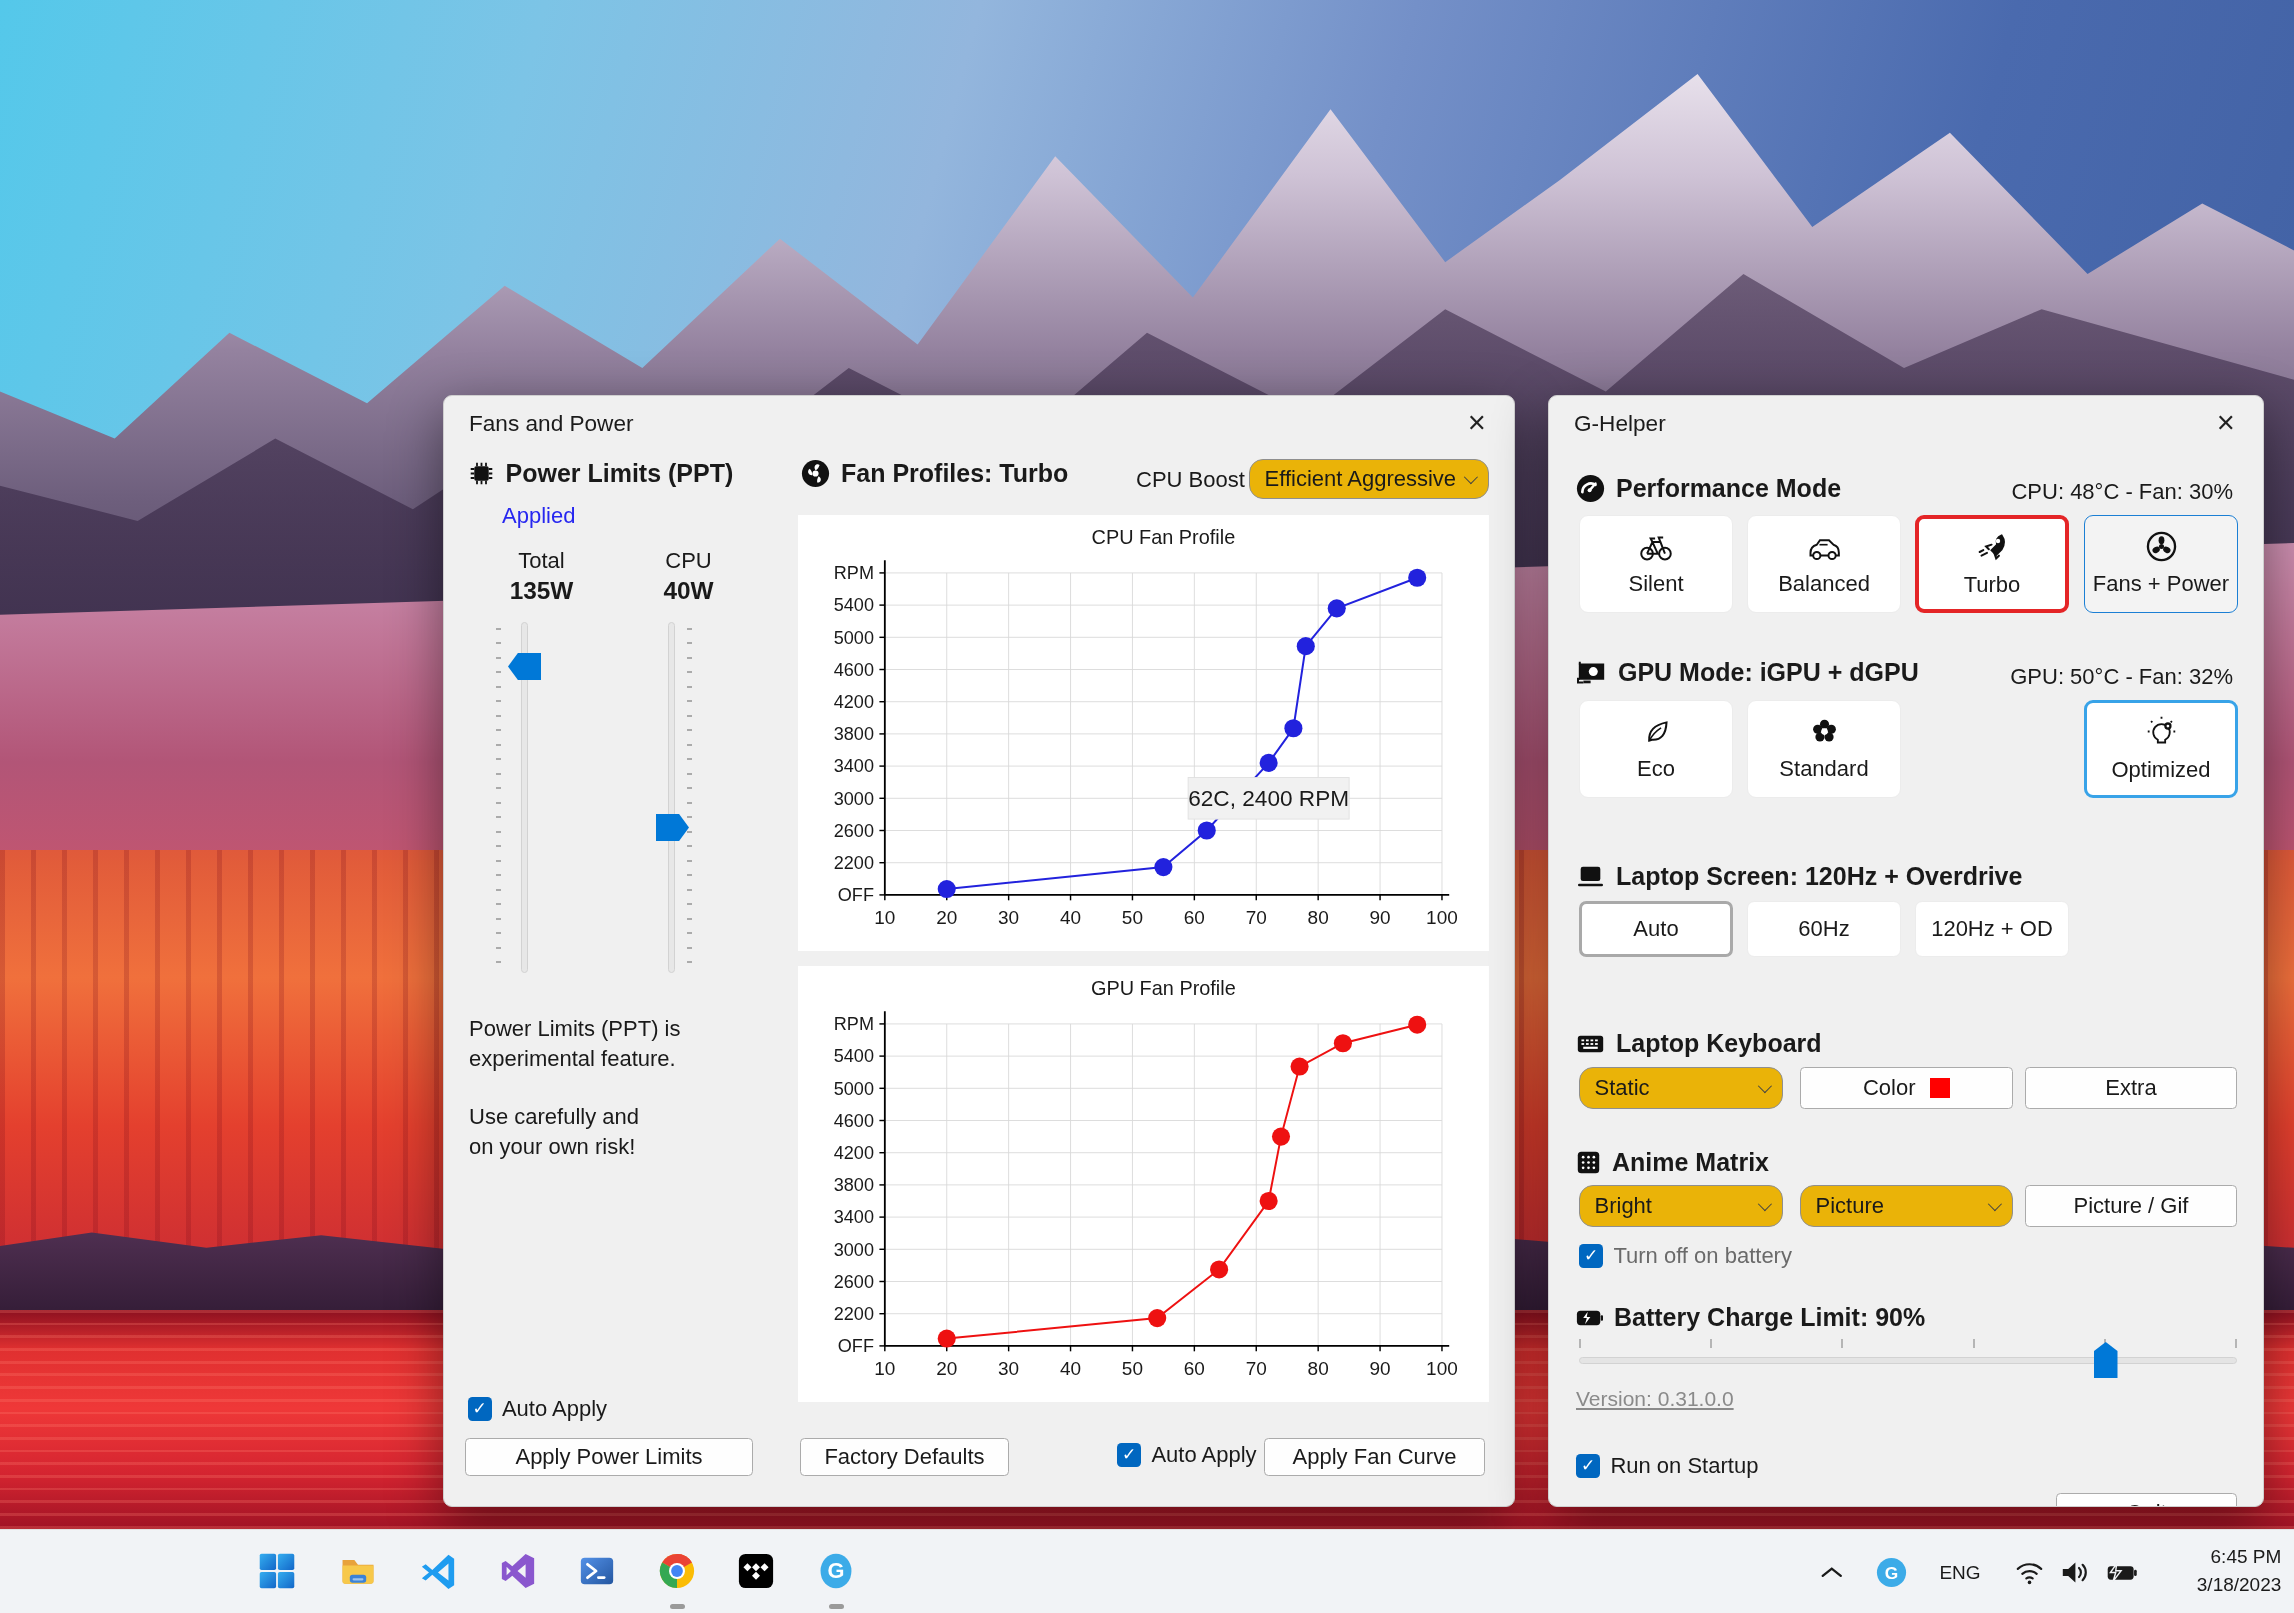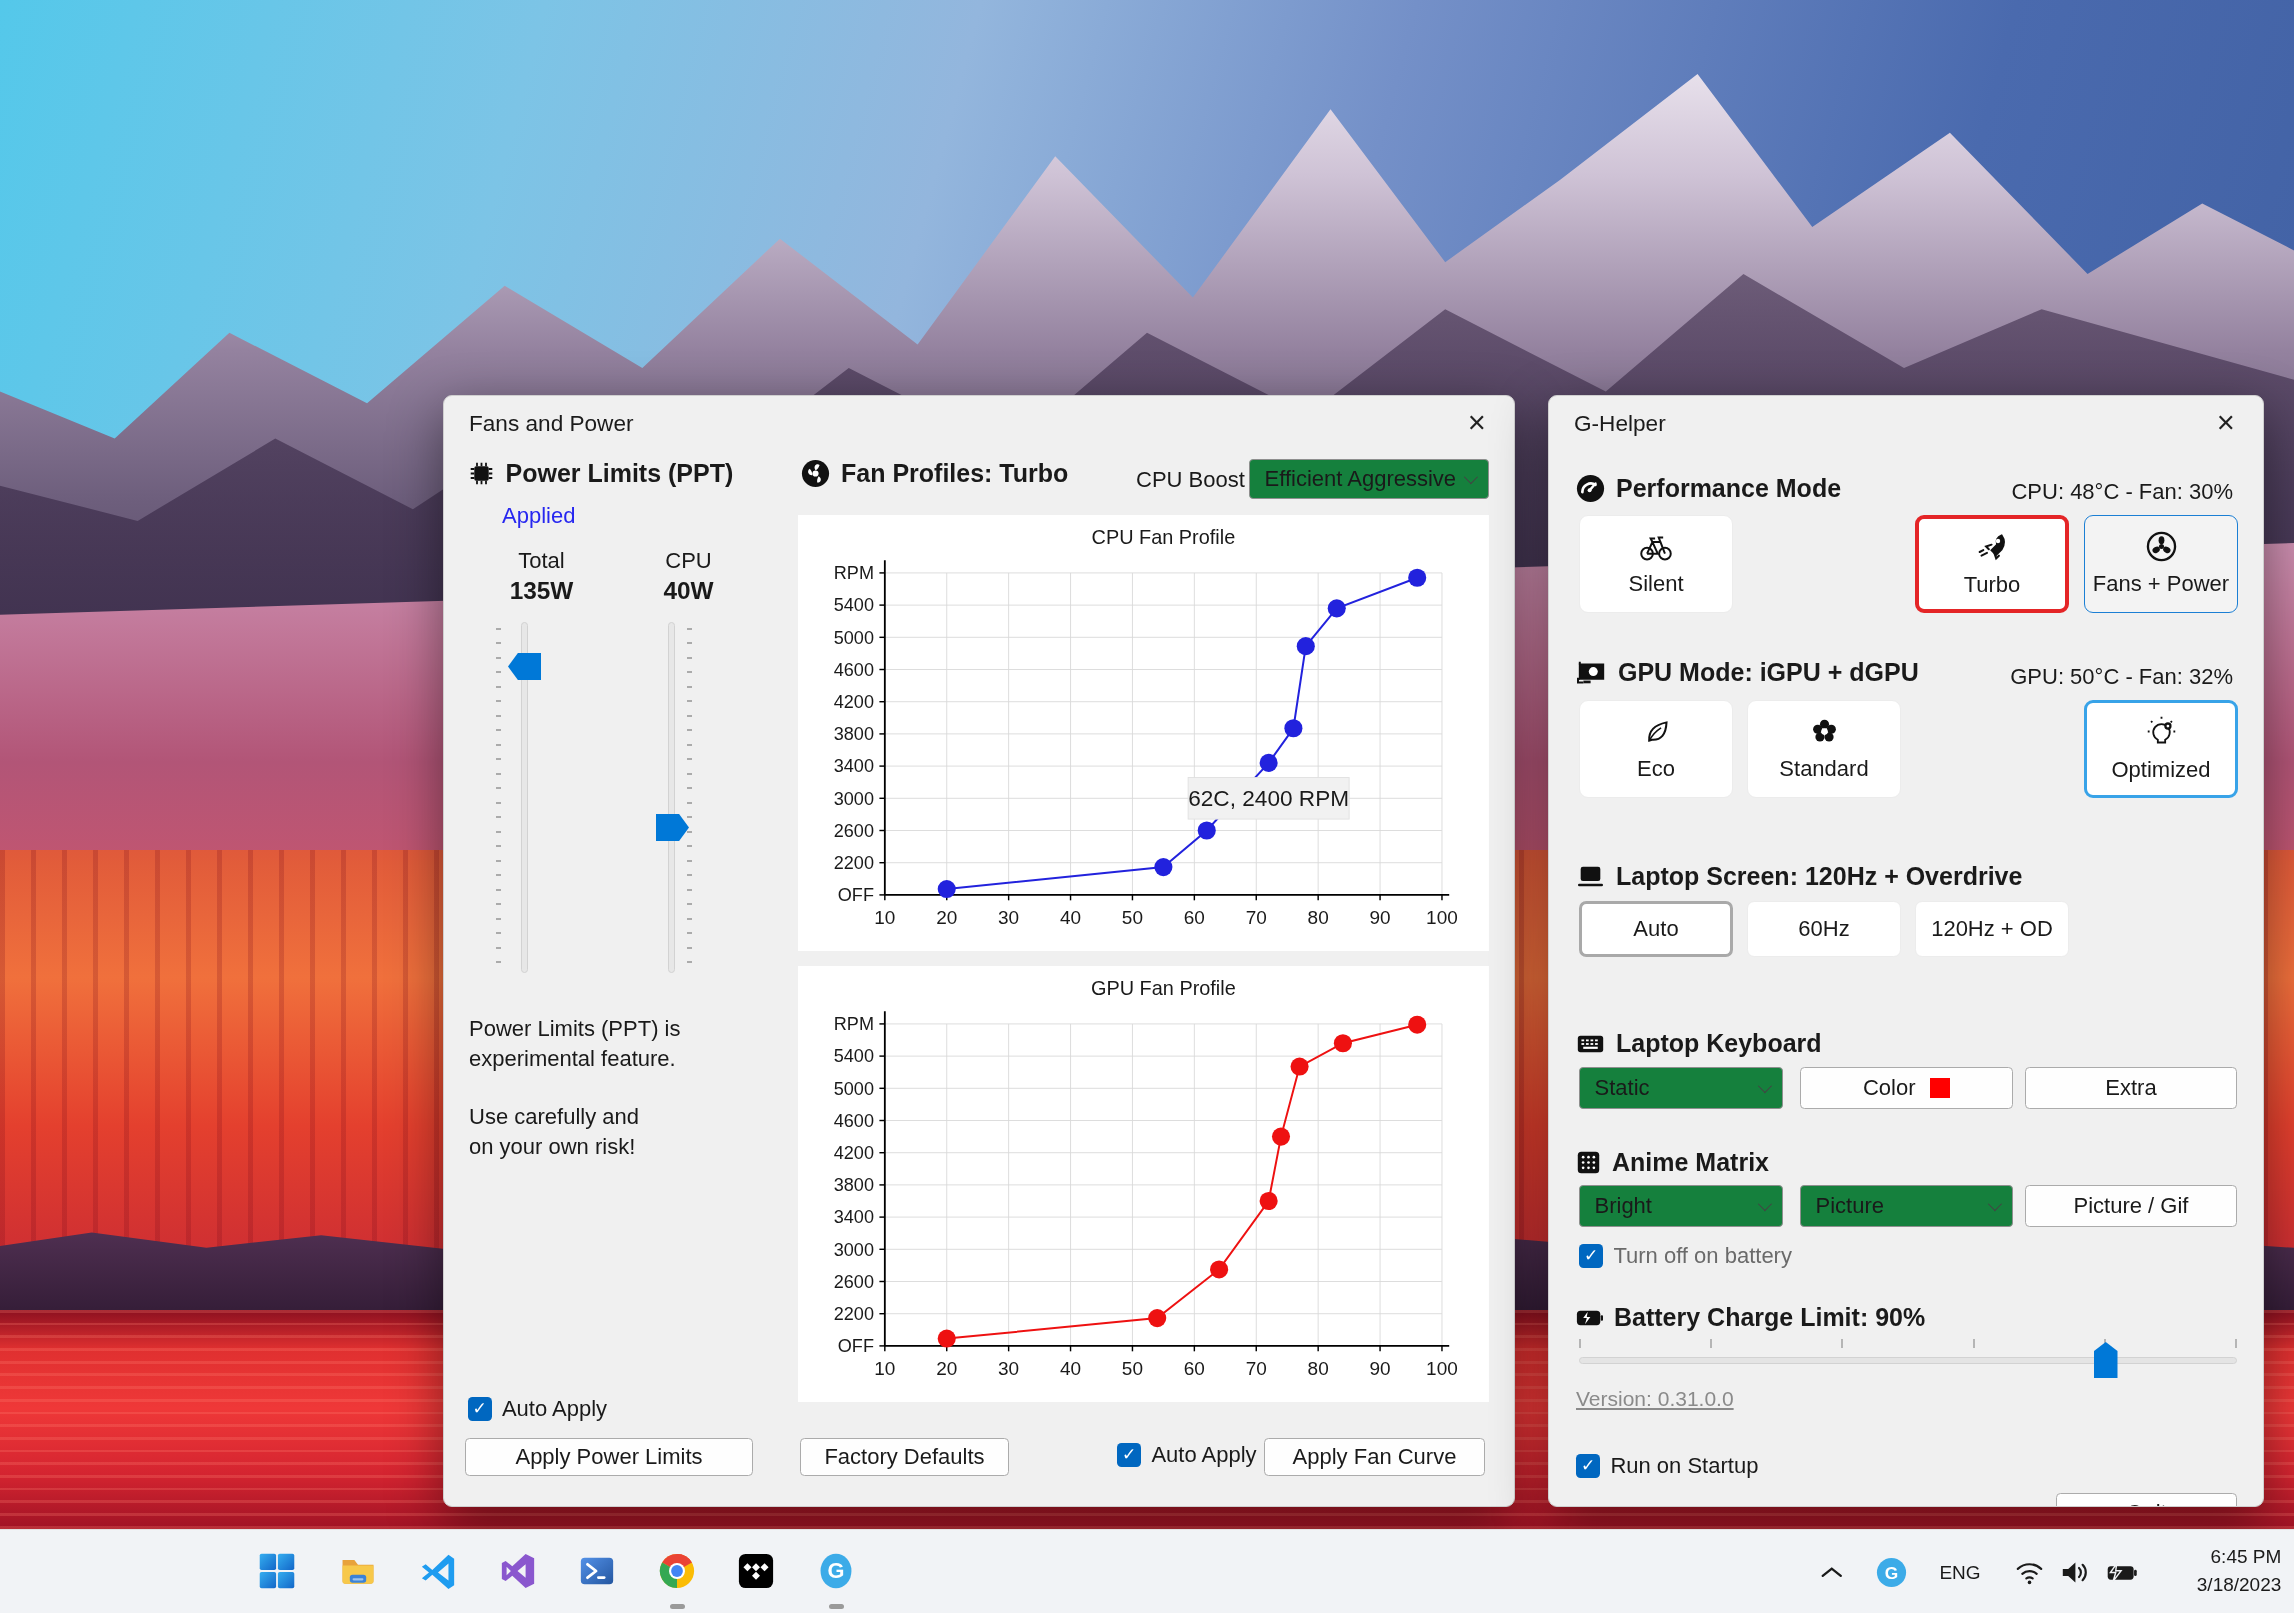--- a/index.html
+++ b/index.html
@@ -61,21 +61,21 @@
   .warn { position:absolute; left:25px; font-size:22px; line-height:30px; }
 
   .checkbox { width:24.4px; height:24.4px; background:#0067c0; border-radius:4.5px;
     display:flex; align-items:center; justify-content:center;
     color:#fff; font-size:17px; flex:0 0 auto; }
   .check-row { position:absolute; display:flex; align-items:center; gap:10px; font-size:22px; }
 
   .btn { position:absolute; background:#fefefe; border:0.9px solid #ababab; border-radius:4.5px;
     display:flex; align-items:center; justify-content:center; font-size:22px; }
 
-  .dropdown { position:absolute; background:#15803d; border:0.9px solid #8f8f8f; border-radius:4px;
+  .dropdown { position:absolute; background:#eab308; border:0.9px solid #8f8f8f; border-radius:14px;
     display:flex; align-items:center; padding:0 14.5px; font-size:22px; }
   .dd-chev { margin-left:auto; width:10px; height:10px; border-right:1.8px solid #444;
     border-bottom:1.8px solid #444; transform:rotate(45deg) translateY(-2.7px); }
 
   .panel { position:absolute; background:#fff; }
 
   
   .mode-btn { position:absolute; width:154px; height:98px; background:#fff; border-radius:9px;
     display:flex; flex-direction:column; align-items:center; justify-content:center; gap:8.1px;
     font-size:22px; border:0.9px solid #ececec; }
@@ -366,20 +366,29 @@
   <div class="status-right" style="top:83px;">CPU: 48°C -  Fan: 30%</div>
 
   <div class="mode-btn" style="left:30px; top:119px;">
     <svg width="34" height="31" viewBox="0 0 38 34" fill="none" stroke="#111" stroke-width="2.2">
       <circle cx="9" cy="25" r="6.5"></circle>
         <circle cx="29" cy="25" r="6.5"></circle>
       <path d="M9 25 L15 12 L24 12 L29 25 M15 12 L13 8 H18 M24 12 L22 7 H27 M15 12 L21 25 H9"></path>
     </svg>
     <span>Silent</span>
   </div>
+  <div class="mode-btn" style="left:198px; top:119px;">
+    <svg width="36" height="31" viewBox="0 0 40 34" fill="none" stroke="#111" stroke-width="2.2">
+      <path d="M5 24 q0 -7 7 -9 l3.5 -5 h10 l5 5 q6 1.5 6 9 v3 h-31.5 z"></path>
+      <circle cx="12" cy="27" r="4" fill="#fff"></circle>
+        <circle cx="29" cy="27" r="4" fill="#fff"></circle>
+      <path d="M15 15 h9" stroke-width="1.8"></path>
+    </svg>
+    <span>Balanced</span>
+  </div>
   <div class="mode-btn sel-red" style="left:366px; top:119px;">
     <svg width="33" height="33" viewBox="0 0 36 36" fill="none" stroke="#111" stroke-width="2.2">
       <path d="M28 6 q5 7 0 15 l-6 6 -5 -5 6 -6 q-2 -7 5 -10 z" fill="#111"></path>
       <circle cx="24" cy="12" r="2.4" fill="#fff" stroke="none"></circle>
       <path d="M17 16 l-6 2 3 3 M20 25 l2 6 3 -3 M6 28 l6 -3 M4 24 l4 -2" stroke-linecap="round"></path>
     </svg>
     <span>Turbo</span>
   </div>
   <div class="mode-btn out-blue" style="left:535px; top:119px;">
     <svg width="31" height="31" viewBox="0 0 32 32">

